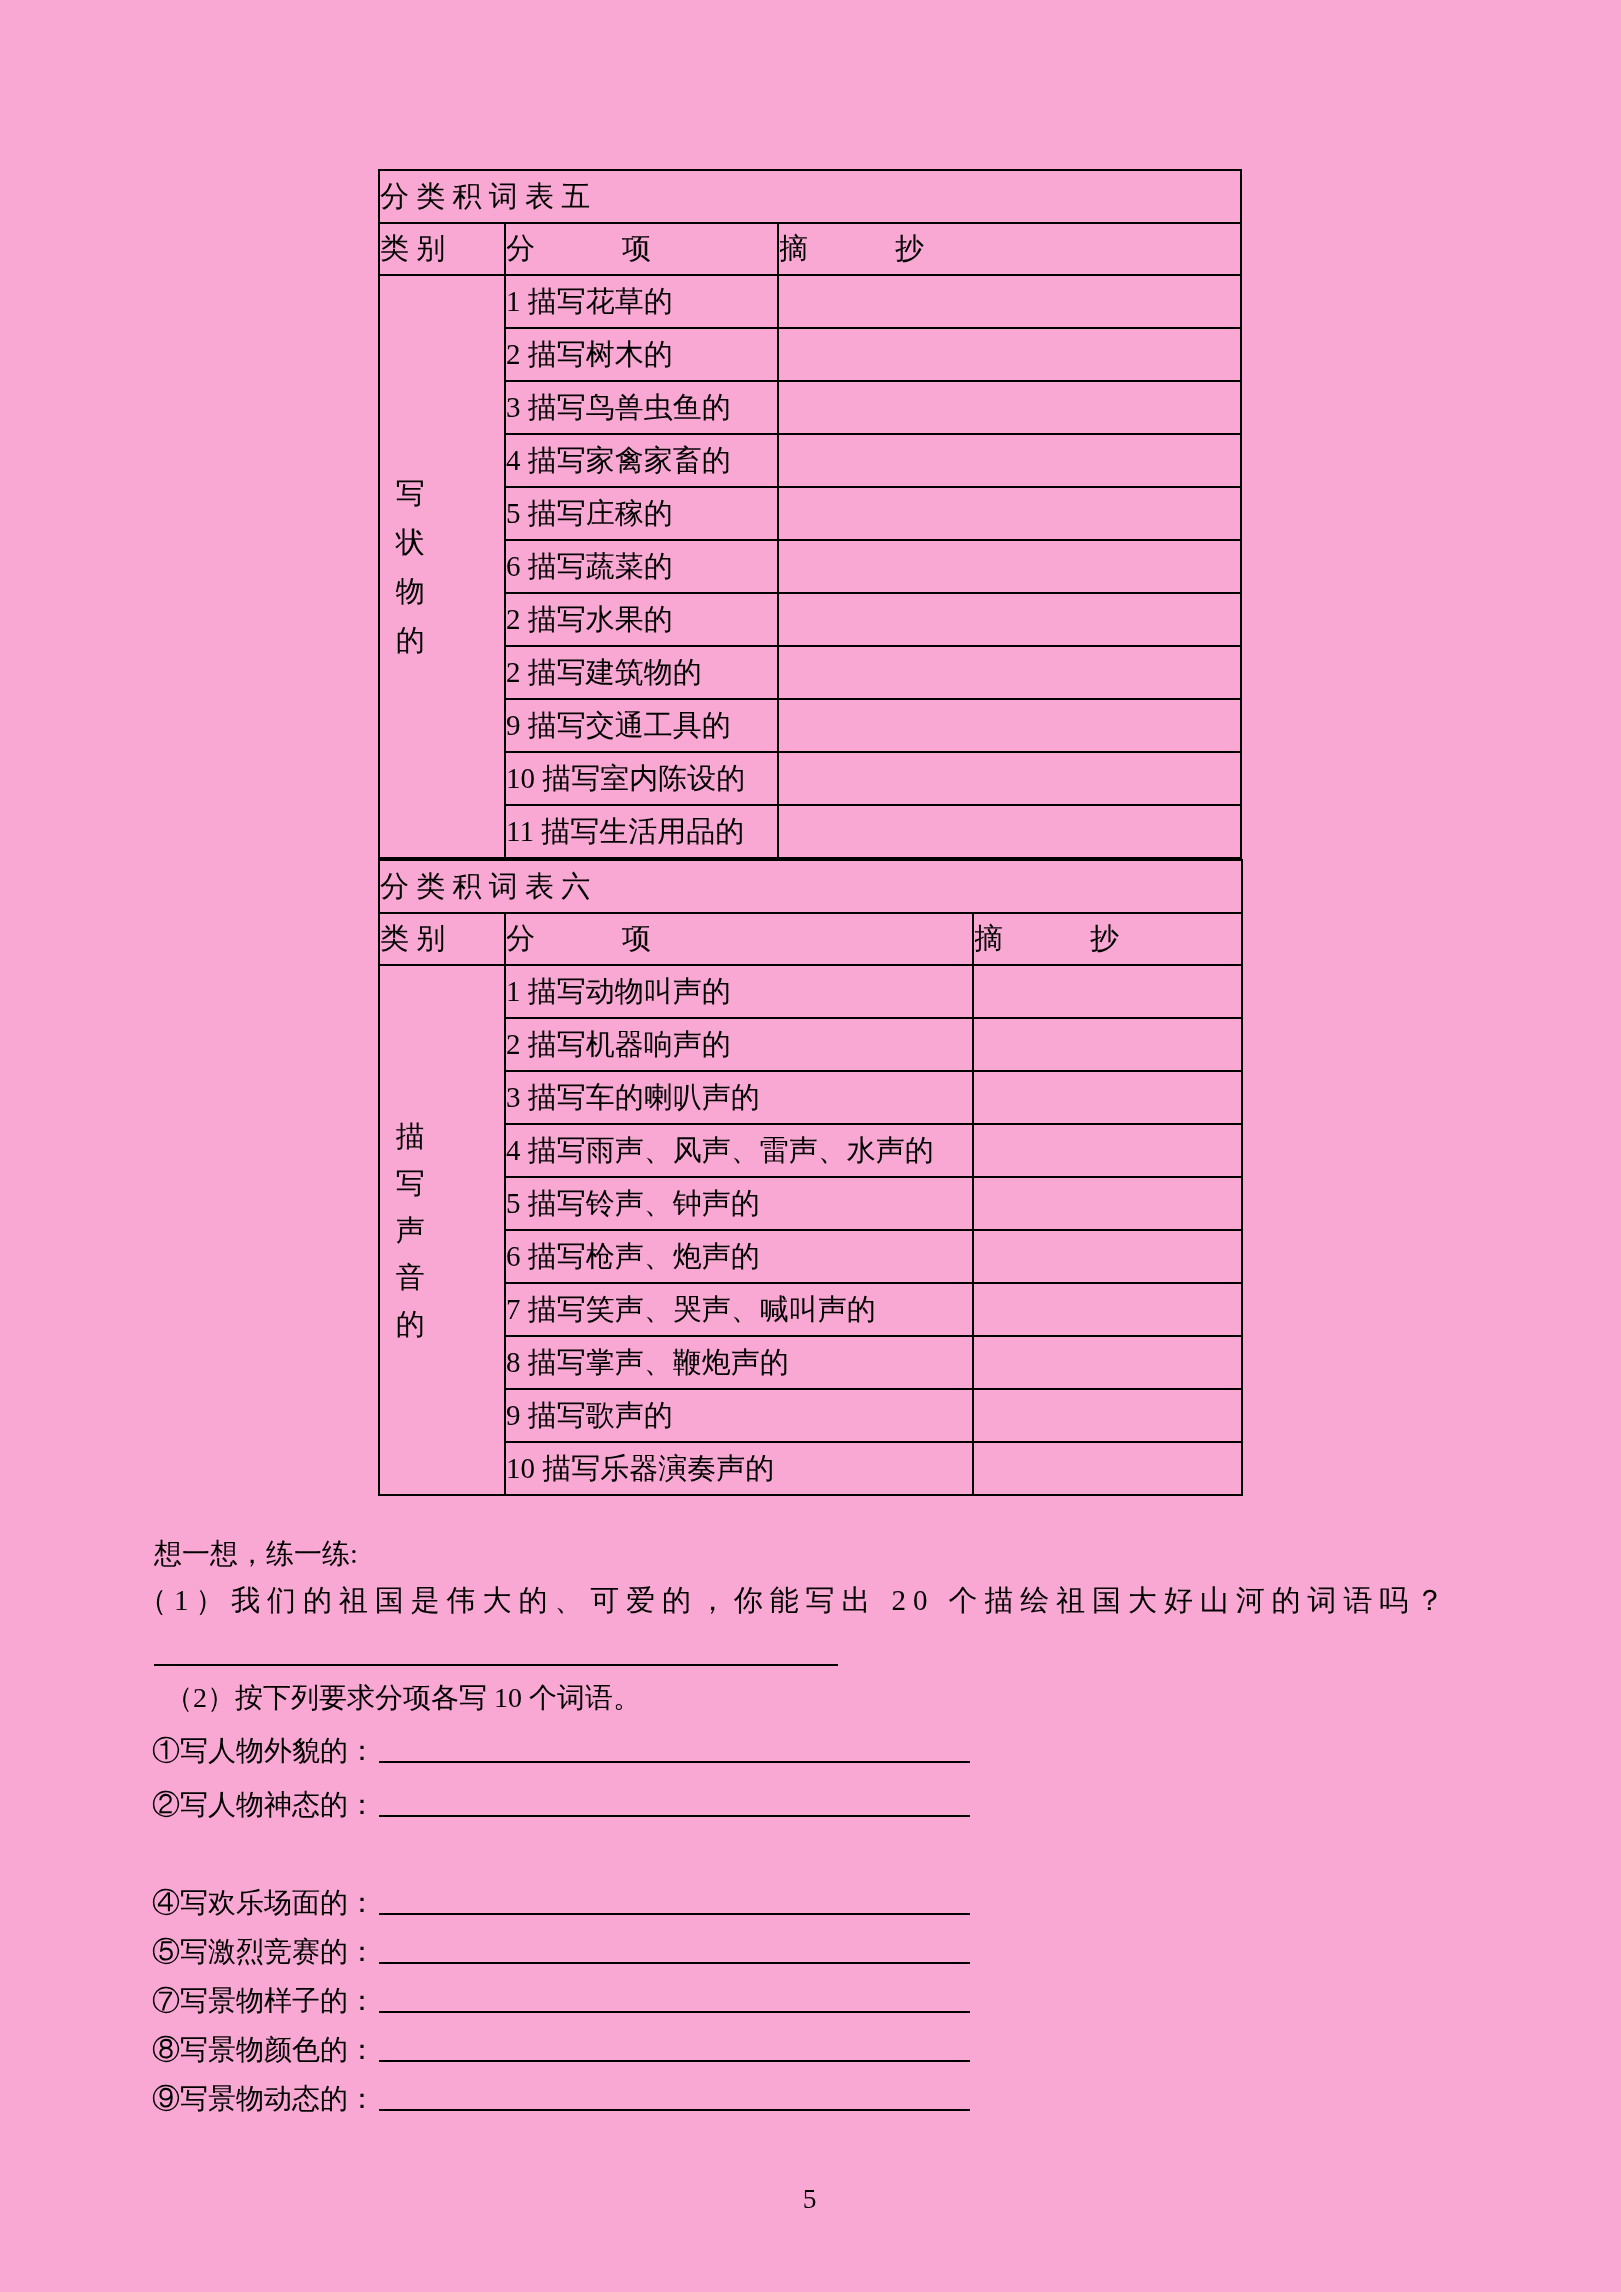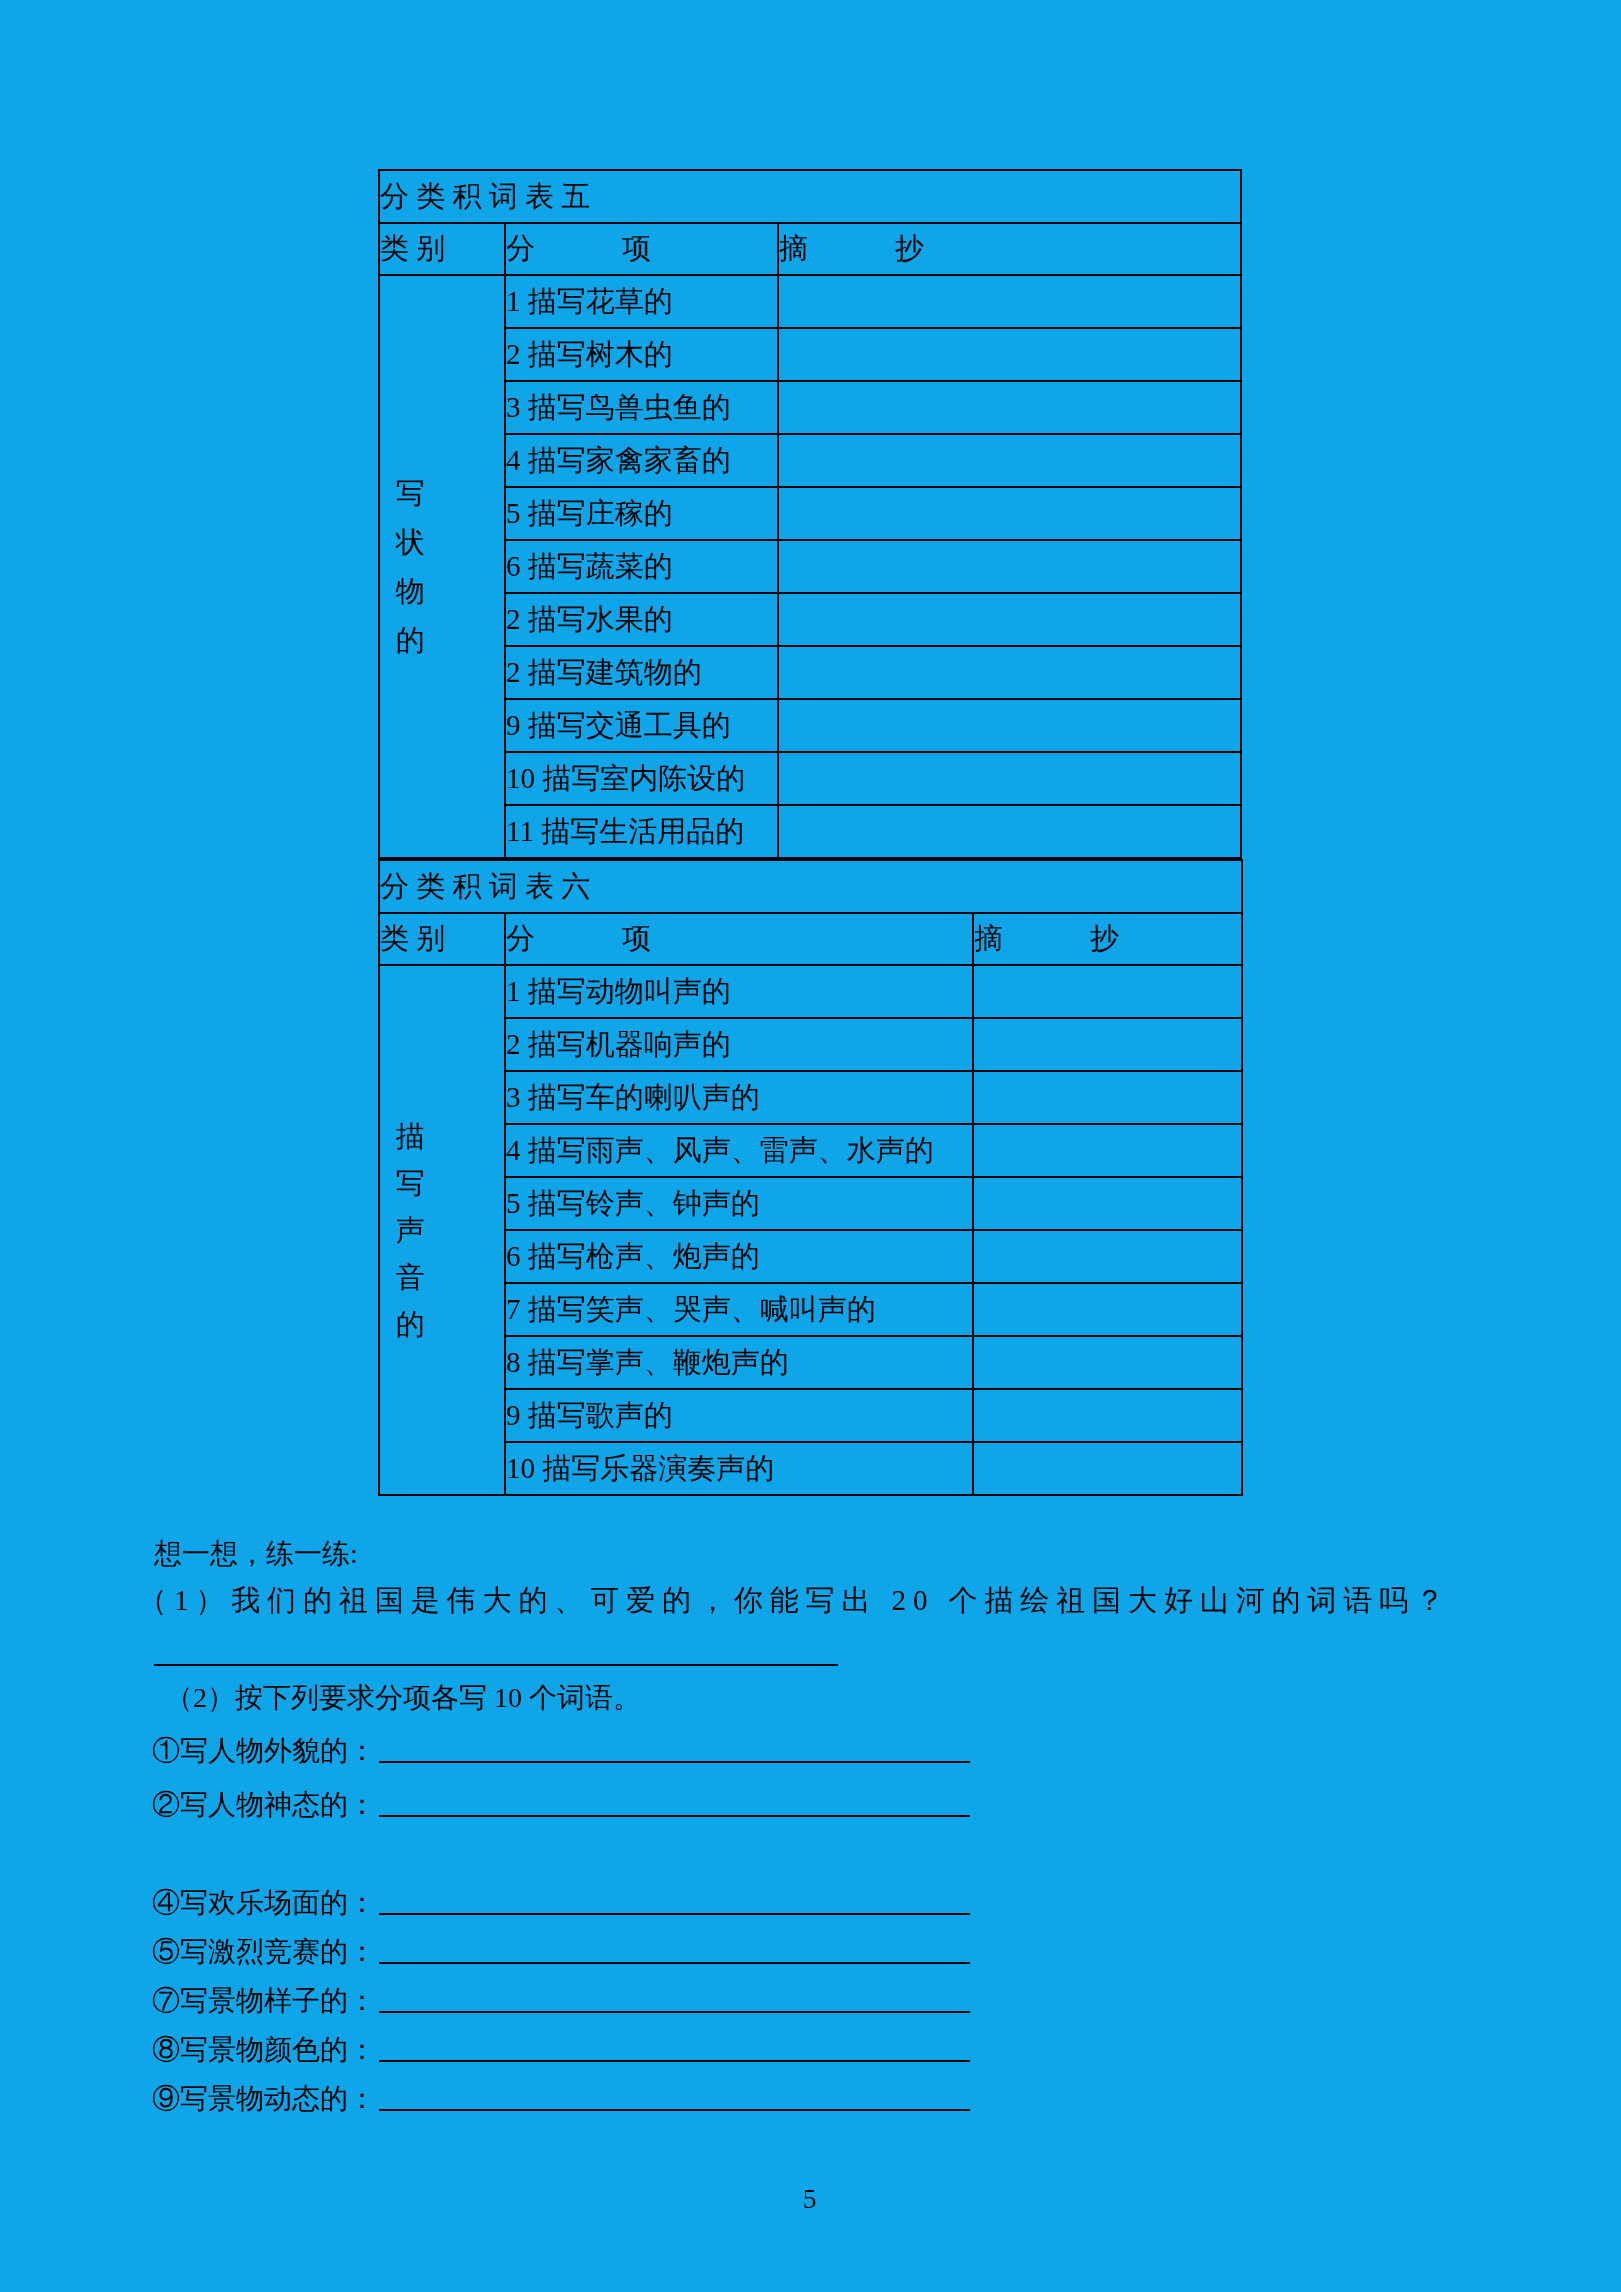--- a/index.html
+++ b/index.html
@@ -1,18 +1,18 @@
 <!DOCTYPE html>
 <html><head>
 <meta charset="utf-8">
 <style>
   html,body { margin:0; padding:0; background:#888; }
   .page {
     position:relative; width:1621px; height:2293px; margin:0 auto;
-    background:#0ea5e9; color:#000;
+    background:#f9a8d4; color:#000;
     font-family:"Liberation Serif","DejaVu Serif",serif;
     overflow:hidden;
   }
   
   table.wordtable {
     position:absolute; border-collapse:collapse; table-layout:fixed;
     border:2.9px solid #000;
   }
   #t5 { left:378px; top:169px;  width:863px; height:665px; }
   #t6 { left:378px; top:859px;  width:863px; height:615px; }

